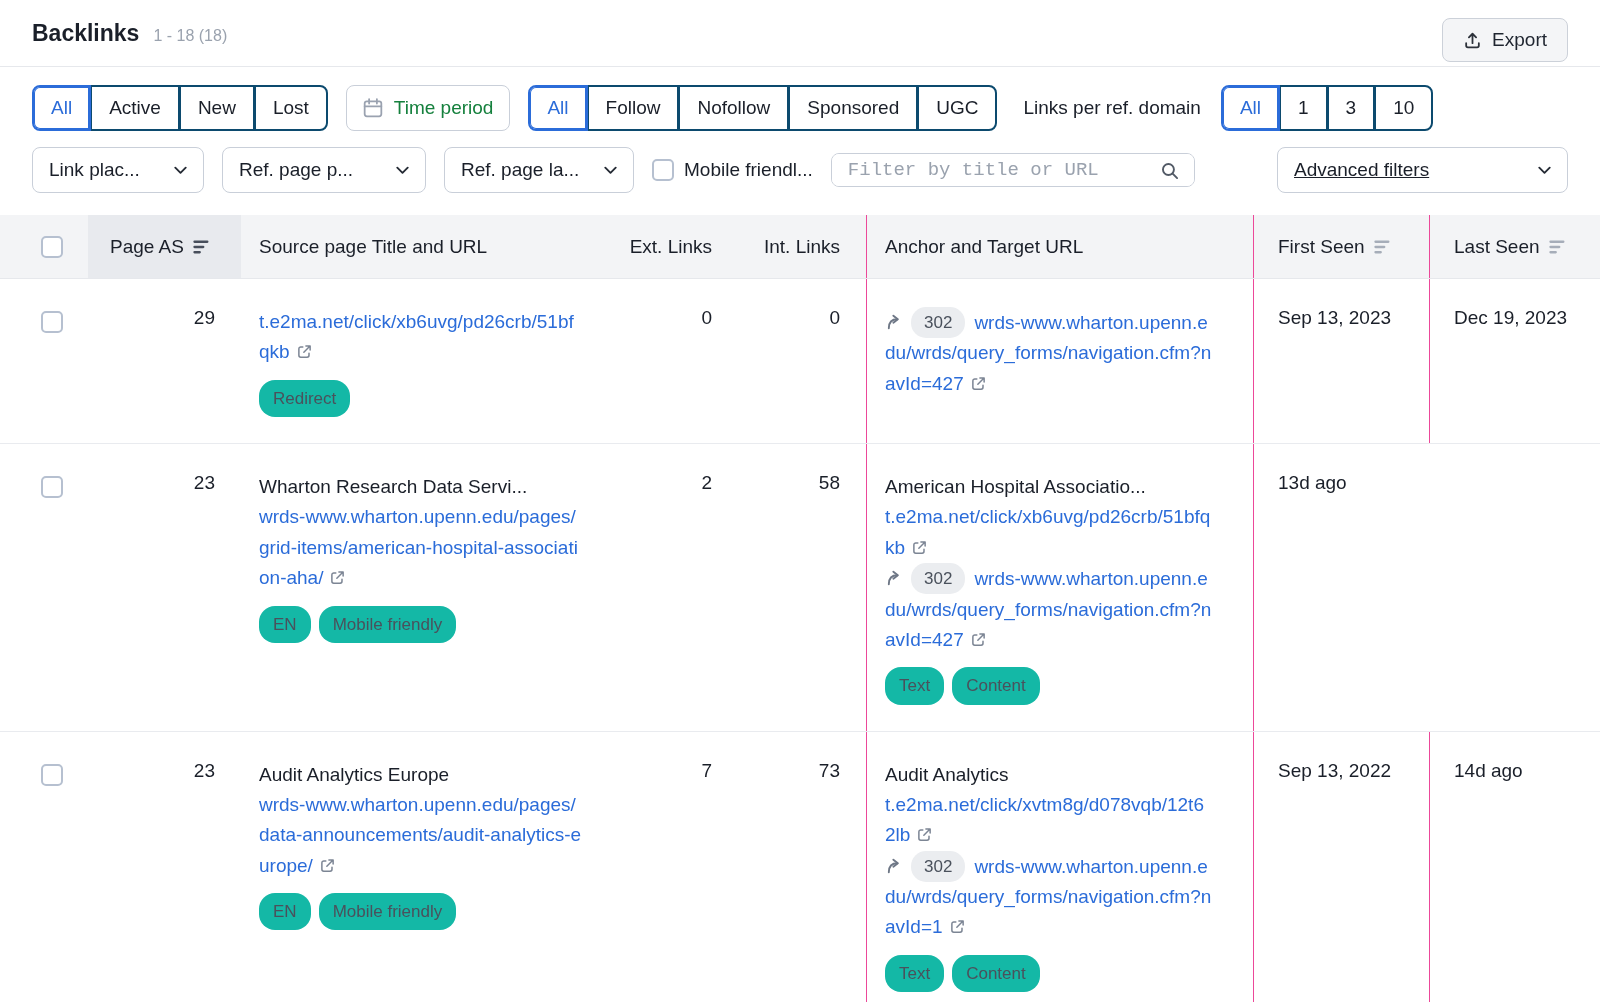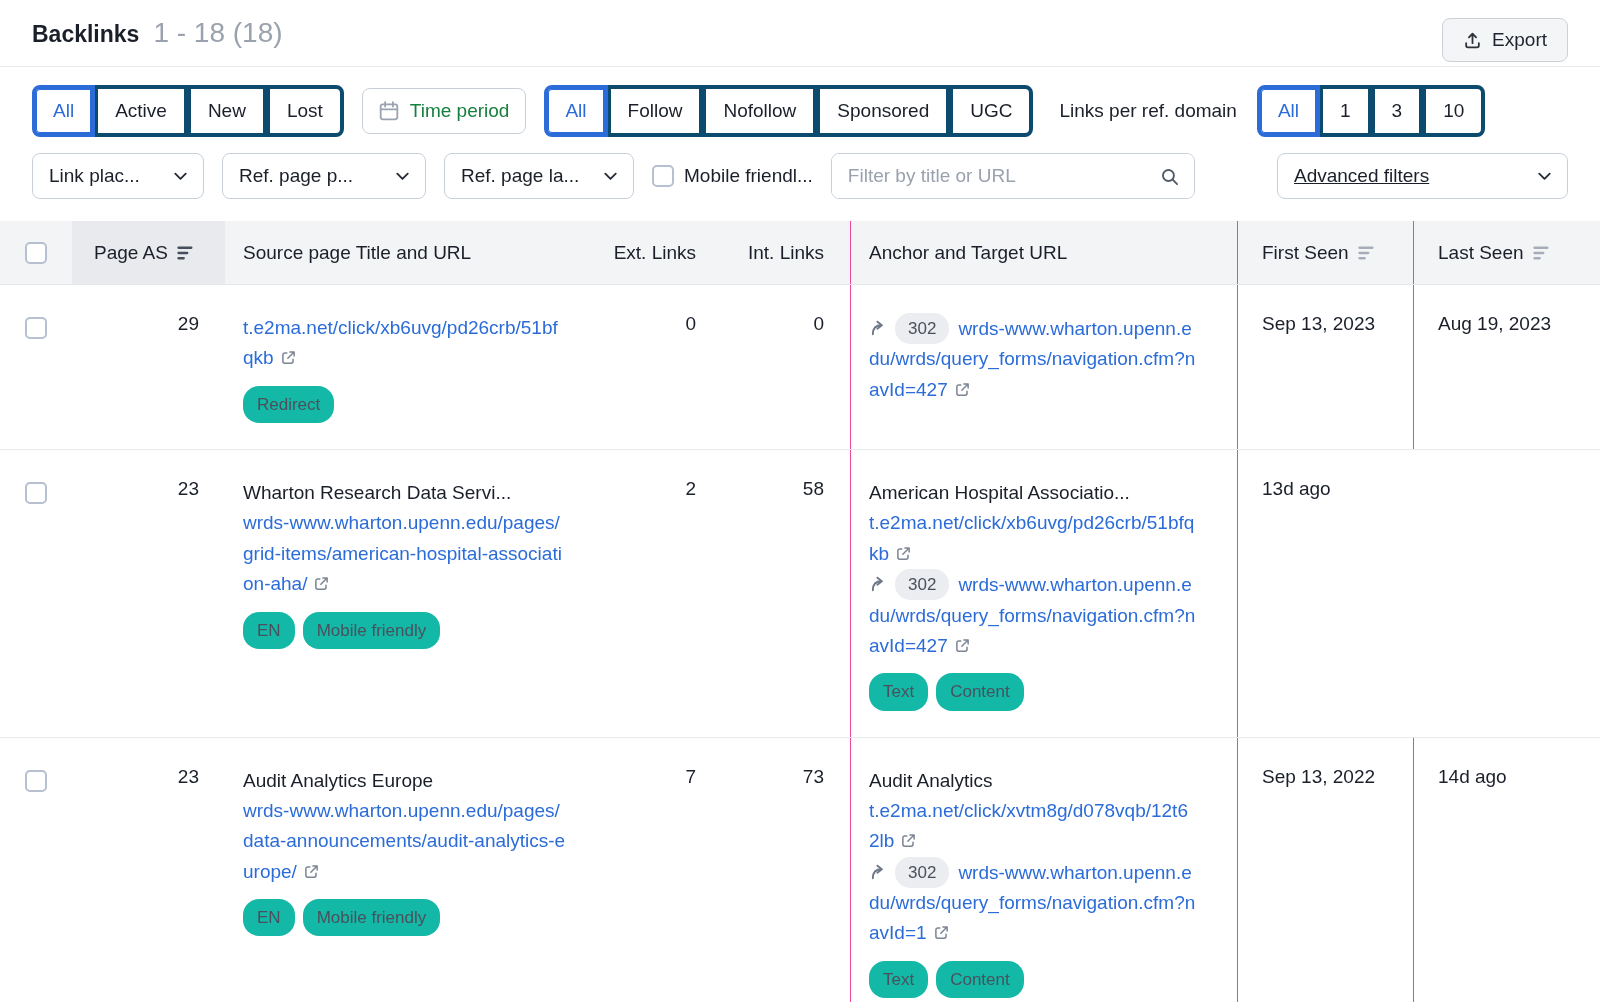--- a/index.html
+++ b/index.html
@@ -10,35 +10,35 @@
     font-family:"Liberation Sans", sans-serif;
     font-size:19px;
   }
   
   .topbar {
     display:flex; align-items:center; justify-content:space-between;
     padding:28px 32px; height:67px; border-bottom:1px solid #e6e8ec;
   }
   .tb-left { display:flex; align-items:baseline; gap:14px; }
   .page-title { font-size:23px; font-weight:bold; }
-  .page-count { font-size:28px; color:#9aa2ae; font-weight:500; }
+  .page-count { font-size:16px; color:#9aa2ae; font-weight:500; }
   .export-btn {
     display:inline-flex; align-items:center; gap:10px; height:44px;
     padding:0 20px; border:1px solid #ccd1d9; border-radius:8px;
     background:#f4f5f7; font-size:19px; color:#1f2530; cursor:pointer;
     font-family:inherit;
     margin-top:14px;
   }
   
   .filters { padding:18px 32px 22px; display:flex; flex-direction:column; gap:16px; }
   .frow { display:flex; align-items:center; gap:18px; }
   .seg { display:inline-flex; }
   .seg .opt {
-    position:relative; height:52px; padding:0 17px; background:#fff;
-    border:4px solid #0c4a6e; margin-left:-1px; font-size:19px; color:#1a1f29;
+    position:relative; height:46px; padding:0 17px; background:#fff;
+    border:2px solid #0c4a6e; margin-left:-1px; font-size:19px; color:#1a1f29;
     cursor:pointer; font-family:inherit;
   }
   .seg .opt:first-child { border-radius:8px 0 0 8px; margin-left:0; }
   .seg .opt:last-child { border-radius:0 8px 8px 0; }
   .seg .opt.selected {
     border-color:#2b6cd9; color:#2b6cd9; z-index:2;
     box-shadow: inset 0 0 0 1px #2b6cd9;
   }
   .btn-outline {
     display:inline-flex; align-items:center; gap:11px; height:46px;
@@ -52,22 +52,22 @@
   .w-refp { width:204px; }
   .w-refla { width:190px; }
   .w-adv { width:291px; margin-left:auto;text-decoration:underline; }
   .lpd-label { font-size:19px; color:#1a1f29; margin-left:8px; margin-right:2px; }
   .chk-group { display:inline-flex; align-items:flex-end; gap:10px; cursor:pointer; }
   .cb {
     display:inline-block; width:22px; height:22px; border:2px solid #b6c0d0;
     border-radius:5px; background:#fff; flex:0 0 auto; cursor:pointer;
   }
   .searchbox {
-    display:flex; align-items:center; width:364px; height:46px;
-    border:1px solid #c9cfd9; border-radius:8px; background:#fff; overflow:hidden;
+    display:flex; align-items:center; width:364px; height:34px;
+    border:1px solid #c9cfd9; border-radius:8px; background:#fff; overflow:hidden;font-family:Liberation Mono, monospace;
   }
   .searchbox input {
     flex:1; border:none; outline:none; height:100%; padding:0 8px 0 16px;
     font-size:19px; font-family:inherit; color:#1a1f29;
   }
   .searchbox input::placeholder { color:#9aa2ae; }
   .search-ic-btn {
     width:48px; height:100%; display:flex; align-items:center; justify-content:center;
     background:#fff; border:none; cursor:pointer;
   }
@@ -79,20 +79,21 @@
   .sch-ic { width:19px; height:19px; fill:none; stroke:#525a66; stroke-width:1.8; stroke-linecap:round; }
   .sort-ic { width:17px; height:14px; fill:none; stroke-width:2; stroke-linecap:round; }
   .sort-ic.dark { stroke:#474e5b; }
   .sort-ic.light { stroke:#a6adb9; }
   .xic { width:15px; height:15px; fill:none; stroke:#7c8594; stroke-width:1.6; stroke-linecap:round; stroke-linejoin:round; margin-left:7px; vertical-align:-1px; }
   .ric { width:19px; height:19px; fill:none; stroke:#6e7786; stroke-width:2; stroke-linecap:round; stroke-linejoin:round; margin-right:7px; vertical-align:-3px; }
   
   .grid {
     display:grid;
     grid-template-columns:72px 153px 382px 115px 128px 387px 176px minmax(0,1fr);
+    padding-left:16px;
   }
   .thead {
     background:#f3f4f6; height:64px; align-items:center; font-size:19px;
     border-bottom:1px solid #e6e8ec;
   }
   .thead .cell { display:flex; align-items:center; height:100%; }
   .th-checkbox { justify-content:center; }
   .th-pageas { background:#e8eaee; padding-left:22px; gap:9px; }
   .th-source { padding-left:18px; }
   .th-num { justify-content:flex-end; padding-right:26px; }
@@ -266,21 +267,21 @@
       <div>
         <svg class="ric" viewBox="0 0 20 20">
             <path d="M4 16c0-7 3-9.5 9-9.5"></path>
             <path d="M8.8 2.8 13.5 6.5 8.8 10.2"></path>
           </svg><span class="pill-302">302</span><span class="blk">wrds-www.wharton.upenn.edu/wrds/query_forms/navigation.cfm?navId=427</span><svg class="xic" viewBox="0 0 16 16">
             <path d="M6.2 3.2H4a2 2 0 0 0-2 2V12a2 2 0 0 0 2 2h6.8a2 2 0 0 0 2-2V9.8M9.5 2H14v4.5M13.6 2.4 7.3 8.7"></path>
           </svg>
       </div>
     </div>
     <div class="cell cell-date col-first">Sep 13, 2023</div>
-    <div class="cell cell-date col-last">Aug 19, 2023</div>
+    <div class="cell cell-date col-last">Dec 19, 2023</div>
   </div>
 
   <div class="grid trow">
     <div class="cell-check">
       <span class="cb"></span>
     </div>
     <div class="cell cell-pageas">23</div>
     <div class="cell cell-source">
       <div class="src-title">Wharton Research Data Servi...</div>
       <span class="blk">wrds-www.wharton.upenn.edu/pages/grid-items/american-hospital-association-aha/</span><svg class="xic" viewBox="0 0 16 16">

